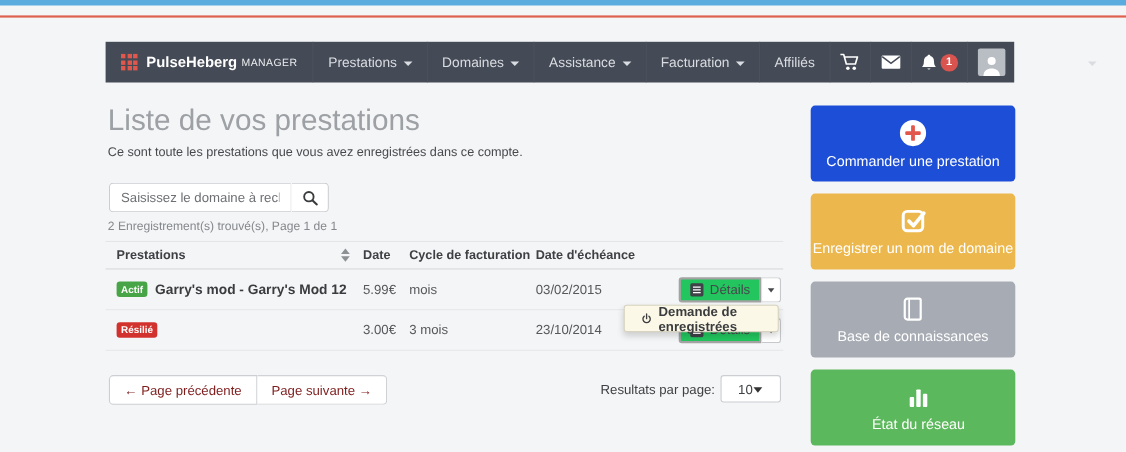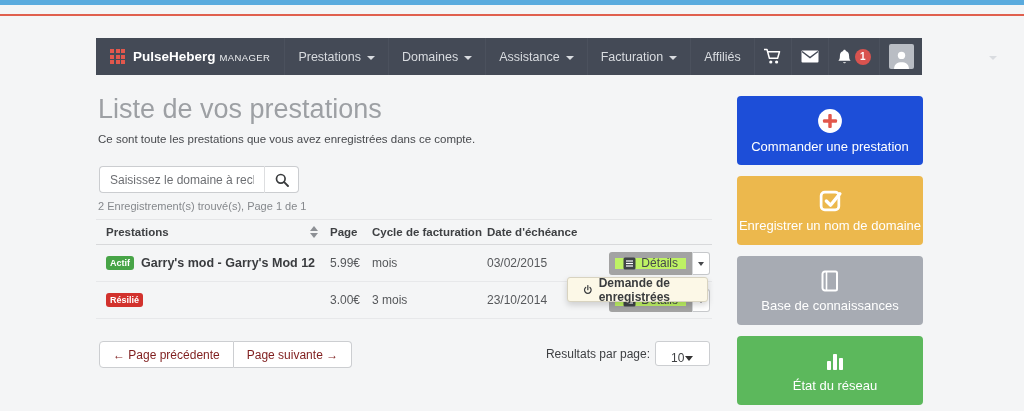--- a/index.html
+++ b/index.html
@@ -60,21 +60,21 @@
   .sort i { width:0; height:0; border:4px solid transparent; display:block; }
   .sort .up { border-bottom:5px solid #8d9095; }
   .sort .dn { border-top:5px solid #8d9095; }
   .trow { display:flex; height:37px; align-items:center; font-size:12px; color:#56585b;
     border-bottom:1px solid #e7e8ea; }
   .svc-name { font-weight:700; color:#3a3c3f; font-size:12.5px; margin-left:7px;text-align:center; }
   .badge { font-size:9px; font-weight:700; color:#fff; padding:2px 4px; border-radius:3px; white-space:nowrap; }
   .badge.actif { background:#47a447; }
   .badge.resilie { background:#d2322d; }
   .btn-group { display:flex; height:23px; }
-  .btn-details { display:flex; align-items:center; gap:5px; background:#bef264; border:6px solid #a3a3a3;
+  .btn-details { display:flex; align-items:center; gap:5px; background:#22c55e; border:2px solid #a3a3a3;
     border-radius:3px 0 0 3px; padding:0 8px; font-size:12px; color:#46484b; cursor:pointer;
     font-family:"Liberation Sans", sans-serif; }
   .btn-caret { width:18px; background:#fff; border:1px solid #c6c8cb; border-left:1px solid #d5d7d9;
     border-radius:0 3px 3px 0; display:flex; align-items:center; justify-content:center; cursor:pointer; }
   .btn-caret i { width:0; height:0; border:3.5px solid transparent; border-top:4px solid #46484b; margin-top:4px; }
 
   
   .dropdown { position:absolute; left:567px; top:277px; width:141px; height:25px; z-index:30;
     background:#fcf8e7; border:1px solid #d8d3c0; border-radius:3px;
     box-shadow:0 3px 6px rgba(0,0,0,.16); display:flex; align-items:center; gap:6px;
@@ -83,21 +83,21 @@
   
   .pagination { position:absolute; left:99px; top:341px; display:flex; }
   .pg-btn { height:27px; display:flex; align-items:center; padding:0 13px; background:#fff;
     border:1px solid #ccced1; font-size:12px; color:#7f1d1d; cursor:pointer;
     font-family:"Liberation Sans", sans-serif; }
   .pg-btn.prev { border-radius:4px 0 0 4px; }
   .pg-btn.next { border-left:none; border-radius:0 4px 4px 0; }
   .perpage-label { position:absolute; left:520px; top:347px; width:130px; text-align:right;
     font-size:12px; color:#3e4043; }
   .perpage-select { position:absolute; left:655px; top:341px; width:55px; height:25px; background:#fff;
-    border:1px solid #ccced1; border-radius:3px; display:flex; align-items:flex-end;
+    border:1px solid #ccced1; border-radius:3px; display:flex; align-items:center;
     justify-content:space-between; padding:0 16px 0 15px; font-size:12px; color:#3e4043; cursor:pointer; }
   .perpage-select i { width:0; height:0; border:4px solid transparent; border-top:5px solid #333; margin-top:5px; }
 
   
   .sidebar { position:absolute; left:737px; top:96px; width:186px; display:flex; flex-direction:column; gap:11px; }
   .side-btn { height:69px; border-radius:4px; color:#fff; display:flex; flex-direction:column;
     align-items:center; justify-content:center; gap:5px; font-size:13px; cursor:pointer; text-align:center; }
   .side-btn.red { background:#1d4ed8; }
   .side-btn.yellow { background:#ecb84d; }
   .side-btn.gray { background:#a7abb3; }
@@ -195,21 +195,21 @@
 
   <div class="table">
     <div class="thead">
       <div class="col1">
         <span>Prestations</span>
         <span class="sort">
             <i class="up"></i>
             <i class="dn"></i>
           </span>
       </div>
-      <div class="col2">Page</div>
+      <div class="col2">Date</div>
       <div class="col3">Cycle de facturation</div>
       <div class="col4">Date d'échéance</div>
       <div class="col5"></div>
     </div>
 
     <div class="trow">
       <div class="col1">
         <span class="badge actif">Actif</span>
         <span class="svc-name">Garry's mod - Garry's Mod 12</span>
       </div>

